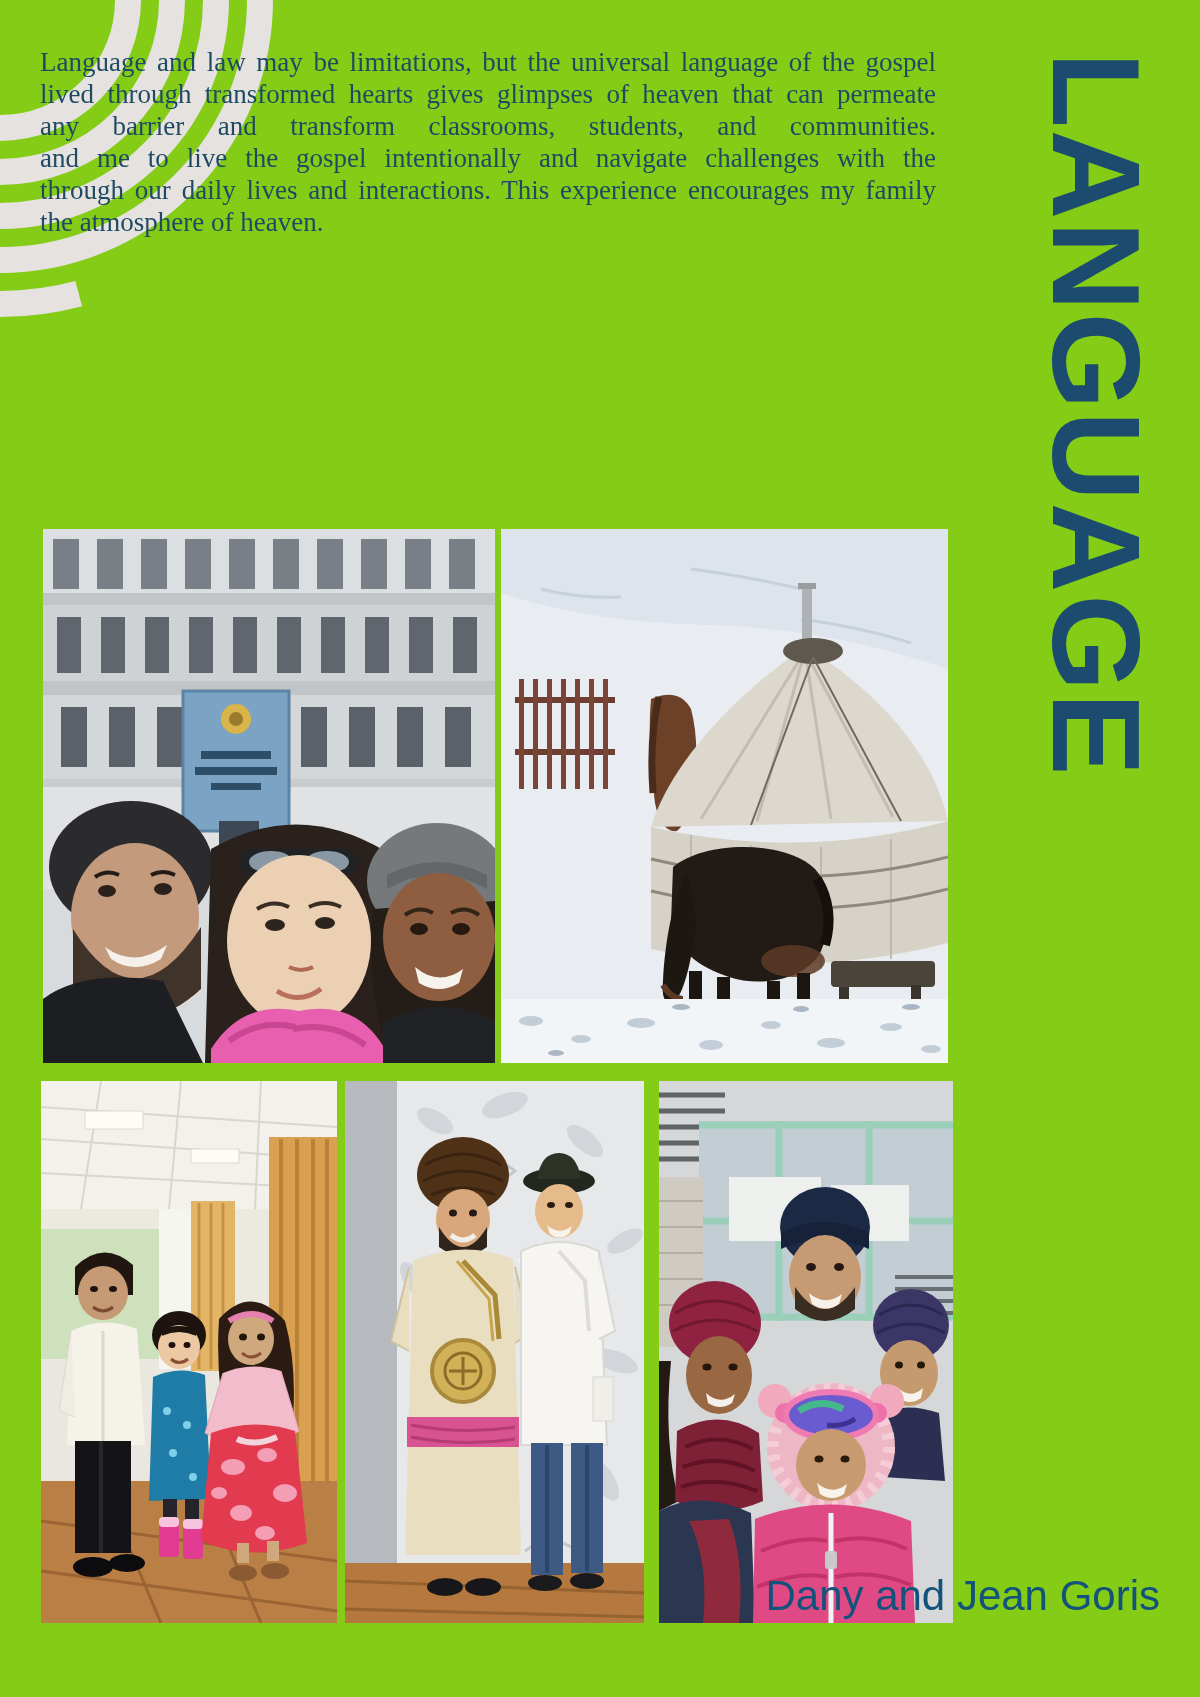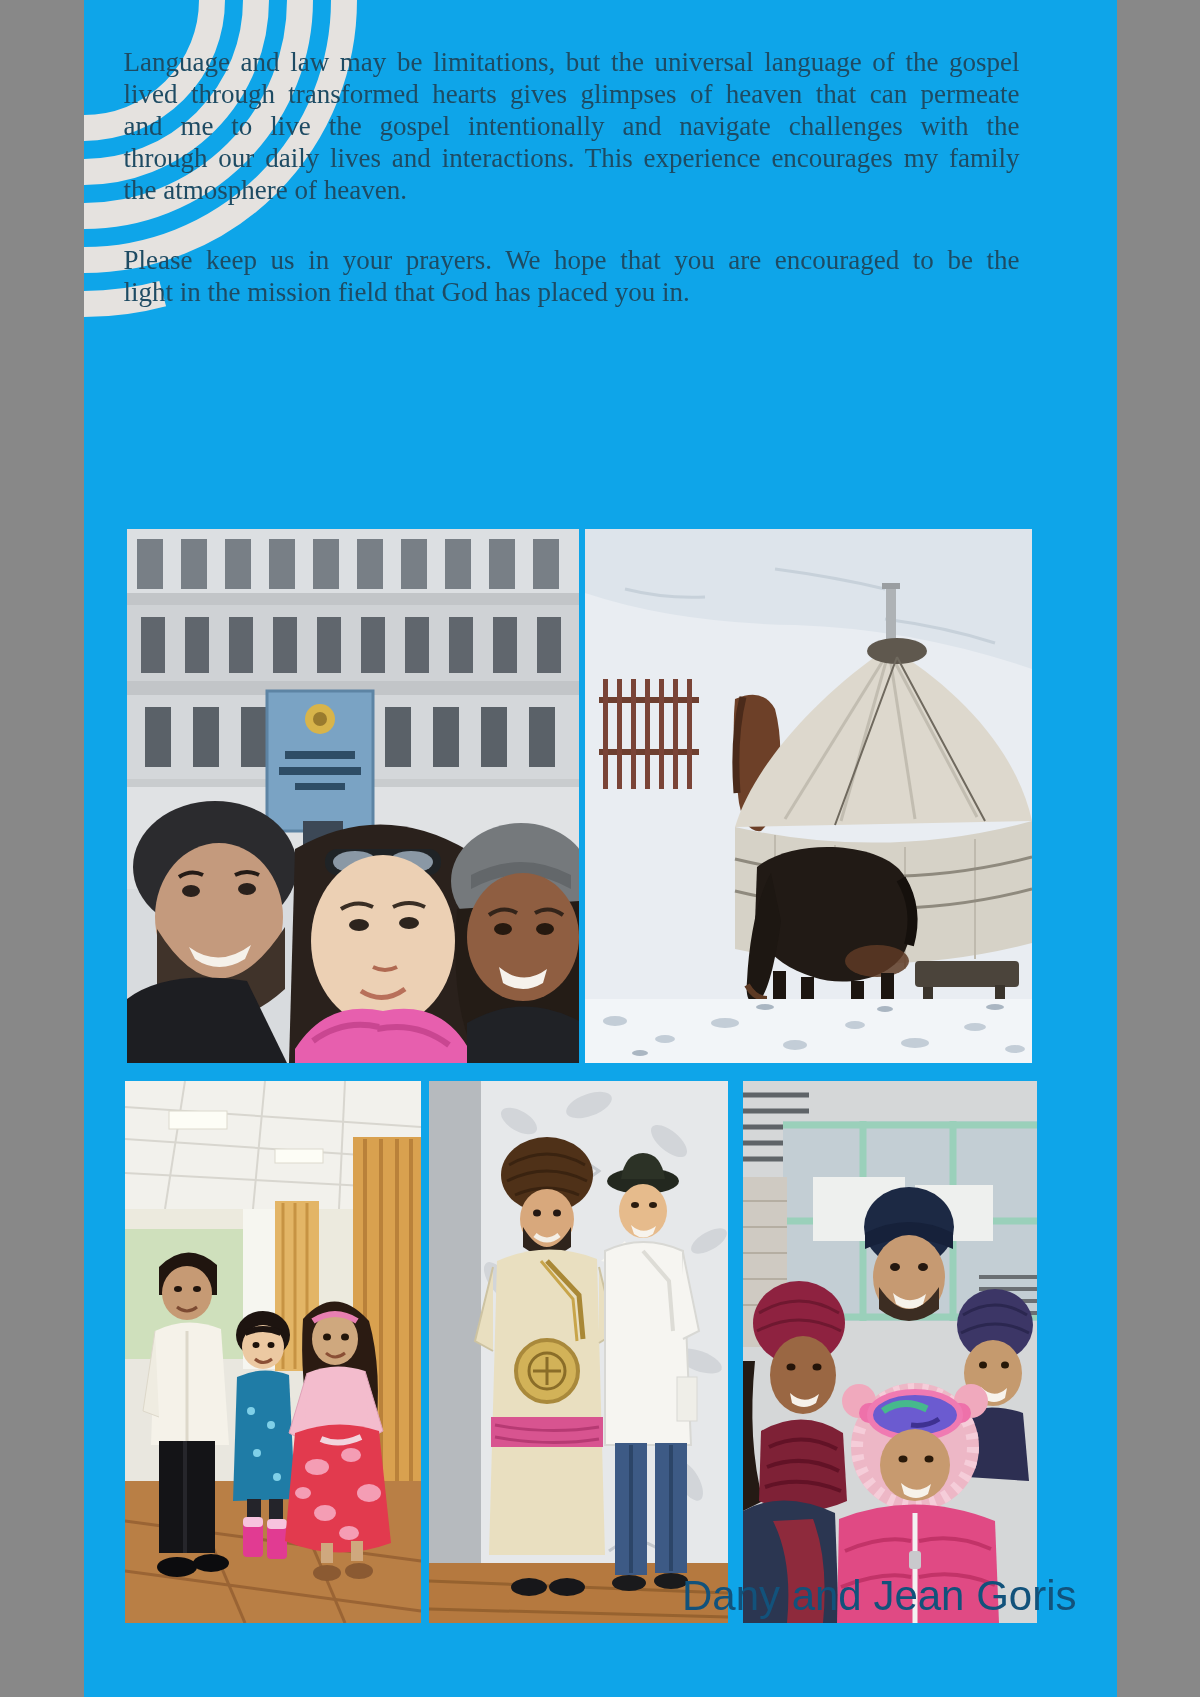--- a/index.html
+++ b/index.html
@@ -1,18 +1,18 @@
 <!DOCTYPE html>
 <html><head>
 <meta charset="utf-8">
 <style>
   html,body{margin:0;padding:0;background:#888;}
   .page{
-    position:relative;width:1033px;height:1697px;margin:0 auto;
-    background:#0ea5e9;overflow:hidden;
+    position:relative;width:1200px;height:1697px;margin:0 auto;
+    background:#84cc16;overflow:hidden;
     font-family:"Liberation Serif",serif;
   }
   .arc-decor{position:absolute;top:0;left:0;pointer-events:none;}
   .article{
     position:absolute;top:46px;left:40px;width:896px;
     color:#1e4b63;font-size:27px;line-height:32px;
   }
   .article .ln{text-align:justify;text-align-last:justify;}
   .article .ln.last{text-align-last:left;}
   .article .para2{margin-top:38px;}
@@ -48,27 +48,24 @@
       <circle cx="0" cy="0" r="216"></circle>
       <circle cx="0" cy="0" r="260"></circle>
       <path d="M 78.7,293.6 A 304,304 0 0 1 0,304"></path>
     </g>
   </svg>
 
   <div class="article">
     <div>
       <div class="ln">Language and law may be limitations, but the universal language of the gospel</div>
       <div class="ln">lived through transformed hearts gives glimpses of heaven that can permeate</div>
+      <div class="ln">any barrier and transform classrooms, students, and communities.</div>
       <div class="ln">and me to live the gospel intentionally and navigate challenges with the</div>
       <div class="ln">through our daily lives and interactions. This experience encourages my family</div>
       <div class="ln last">the atmosphere of heaven.</div>
-    </div>
-    <div class="para2">
-      <div class="ln">Please keep us in your prayers. We hope that you are encouraged to be the</div>
-      <div class="ln last">light in the mission field that God has placed you in.</div>
     </div>
   </div>
 
   <div class="language-title">LANGUAGE</div>
 
   <div class="photo ph-selfie" role="img" aria-label="Selfie of three smiling adults in winter hats in front of a grey building with a blue sign">
     <svg width="452" height="534" viewBox="0 0 452 534">
       <rect width="452" height="534" fill="#d8dbde"></rect>
 
       <rect x="0" y="0" width="452" height="70" fill="#dcdfe2"></rect>

